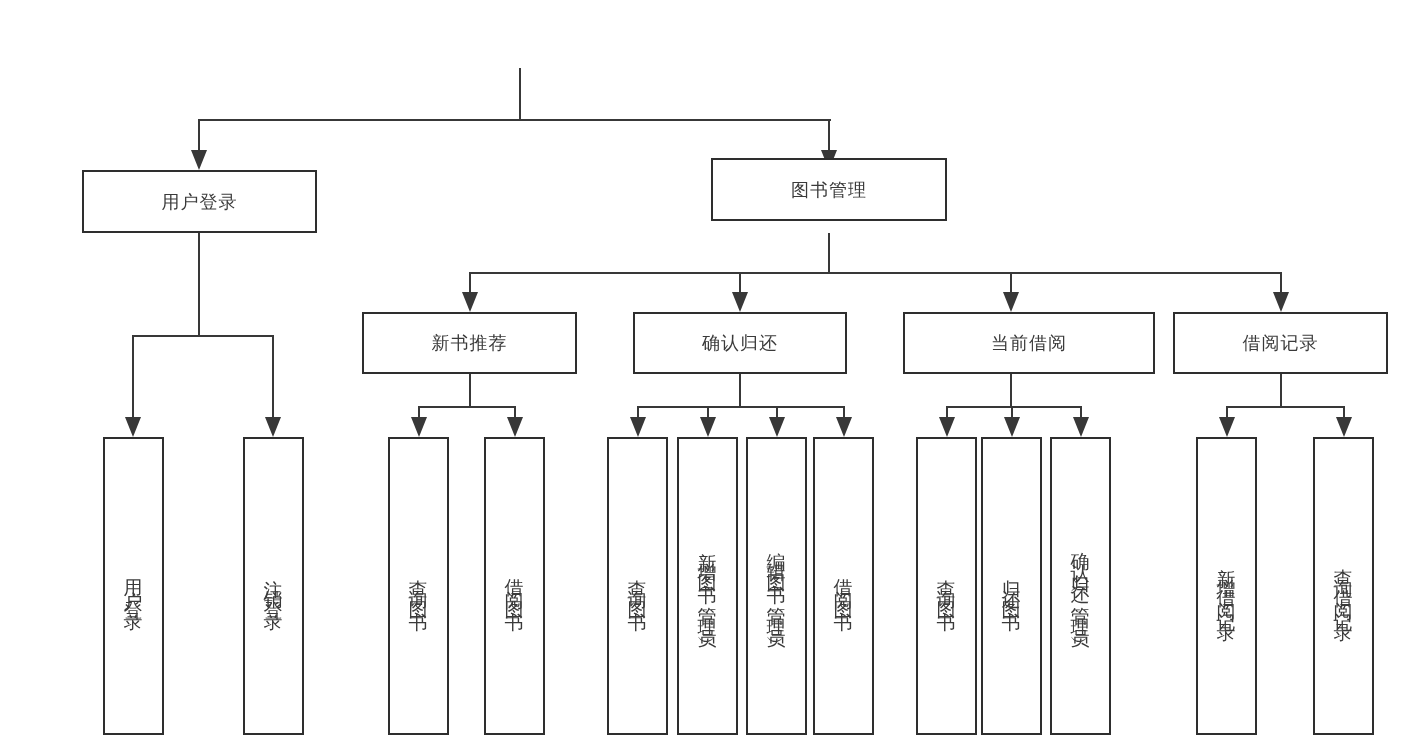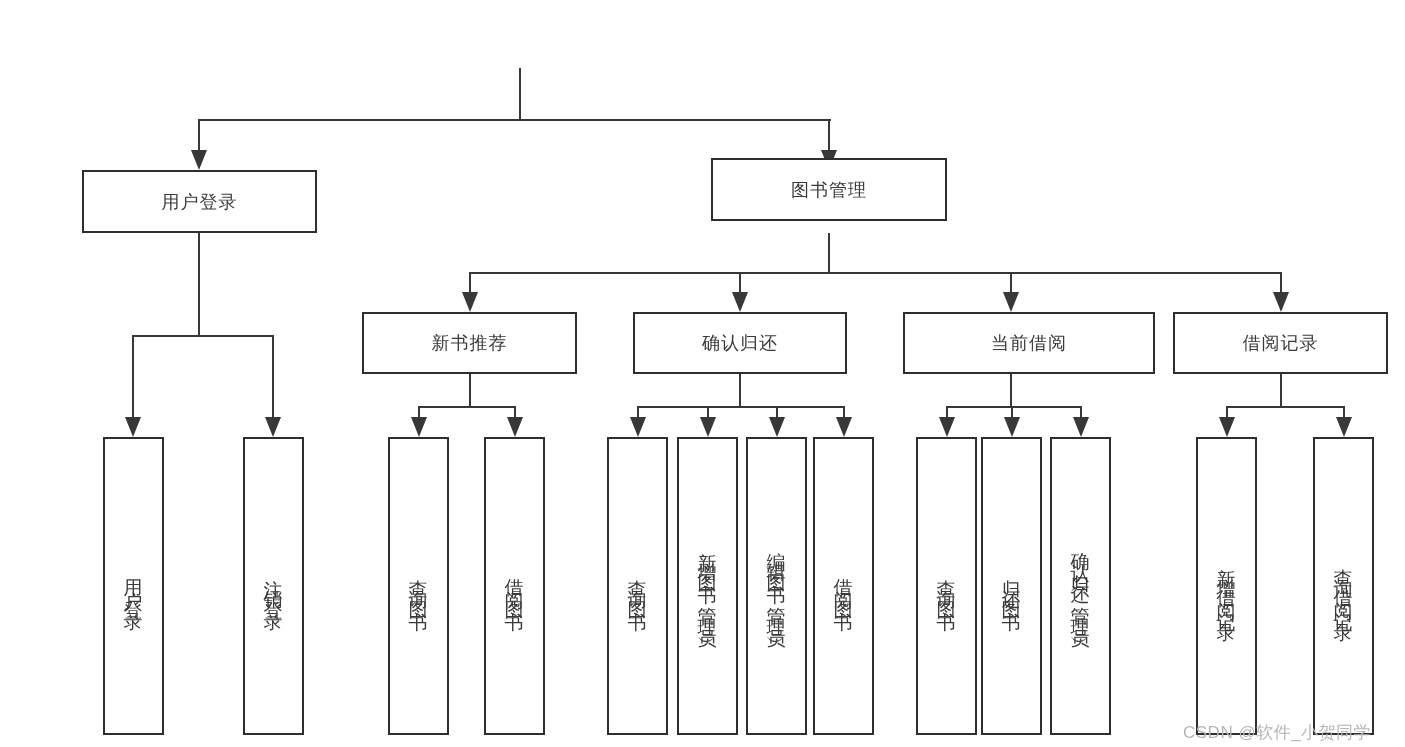--- a/index.html
+++ b/index.html
@@ -145,15 +145,14 @@
     <span class="vtext">确认归还（管理员）</span>
   </div>
 
   <div class="leaf" style="left:1196px;">
     <span class="vtext">新增借阅记录</span>
   </div>
   <div class="leaf" style="left:1313px;">
     <span class="vtext">查询借阅记录</span>
   </div>
 
-  <div class="watermark">CSDN @软件_小贺同学</div>
 
 </div>
 
 </body></html>

